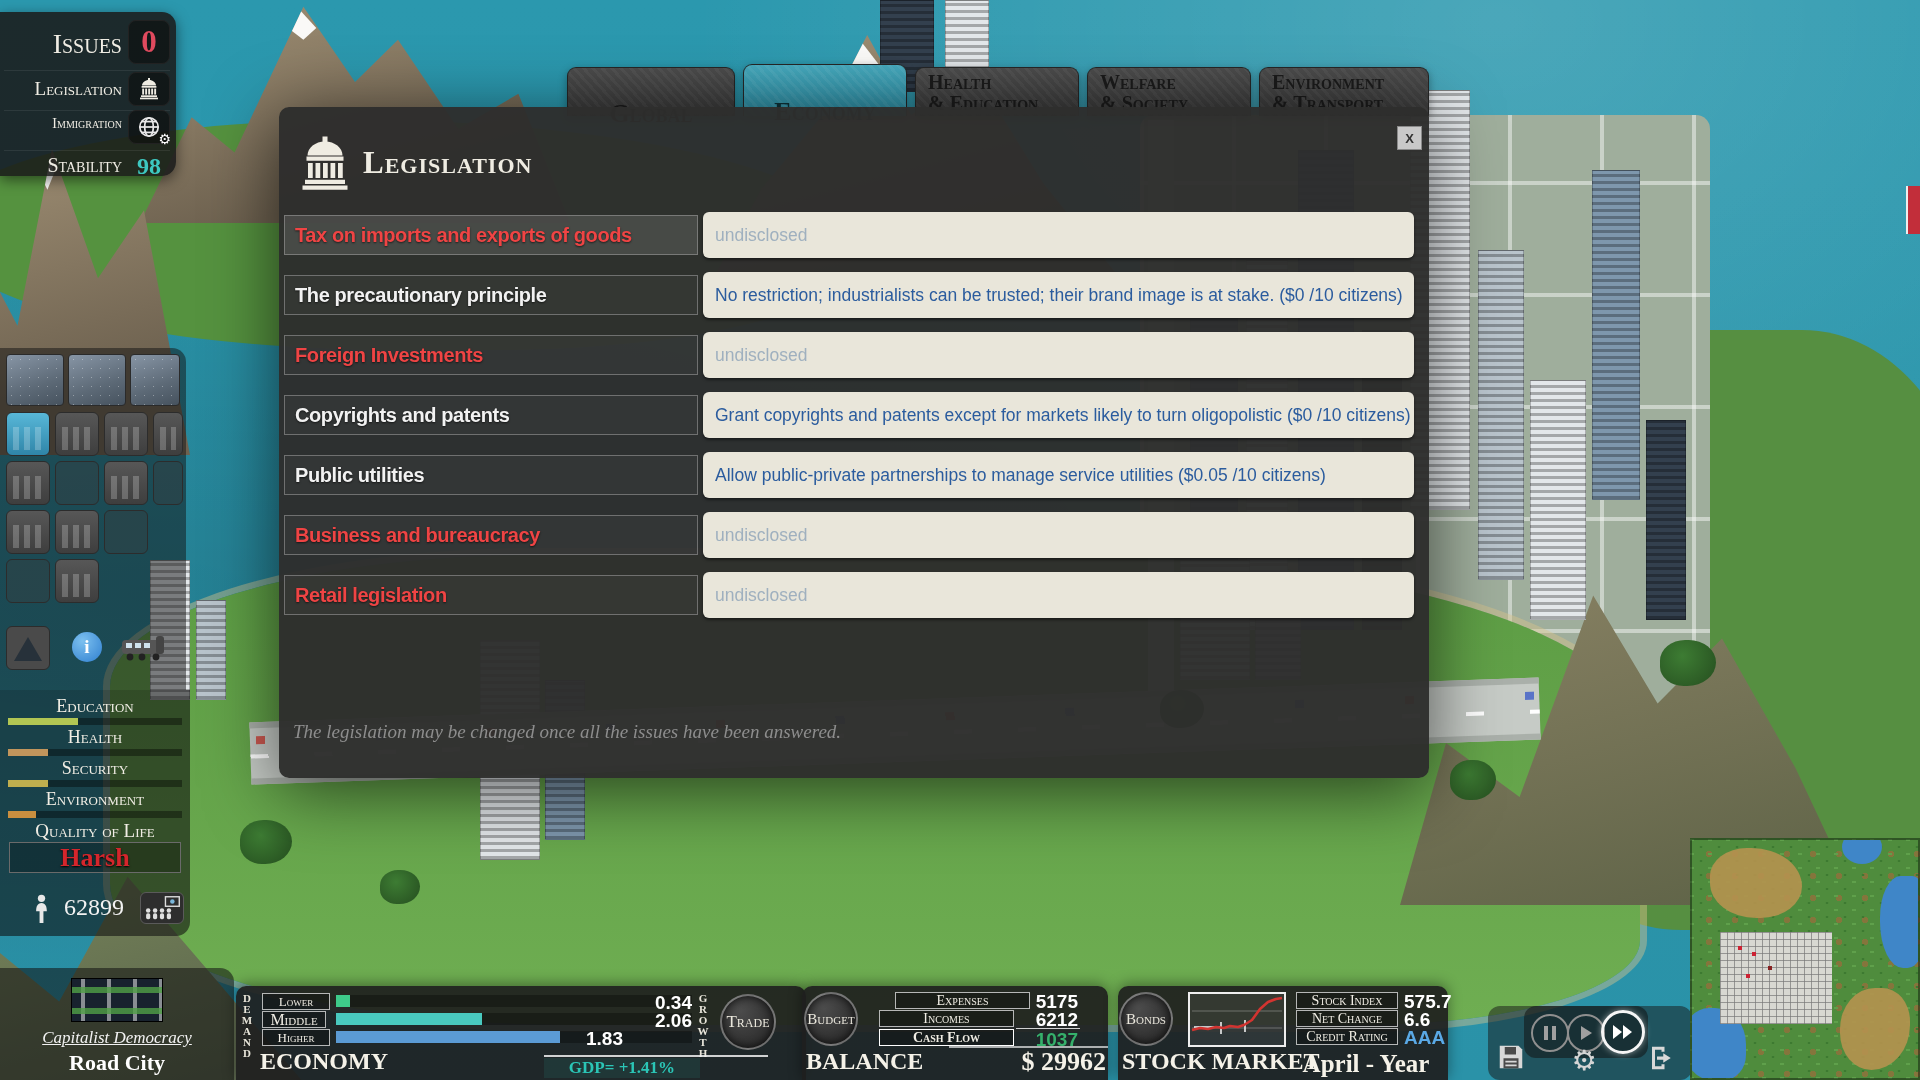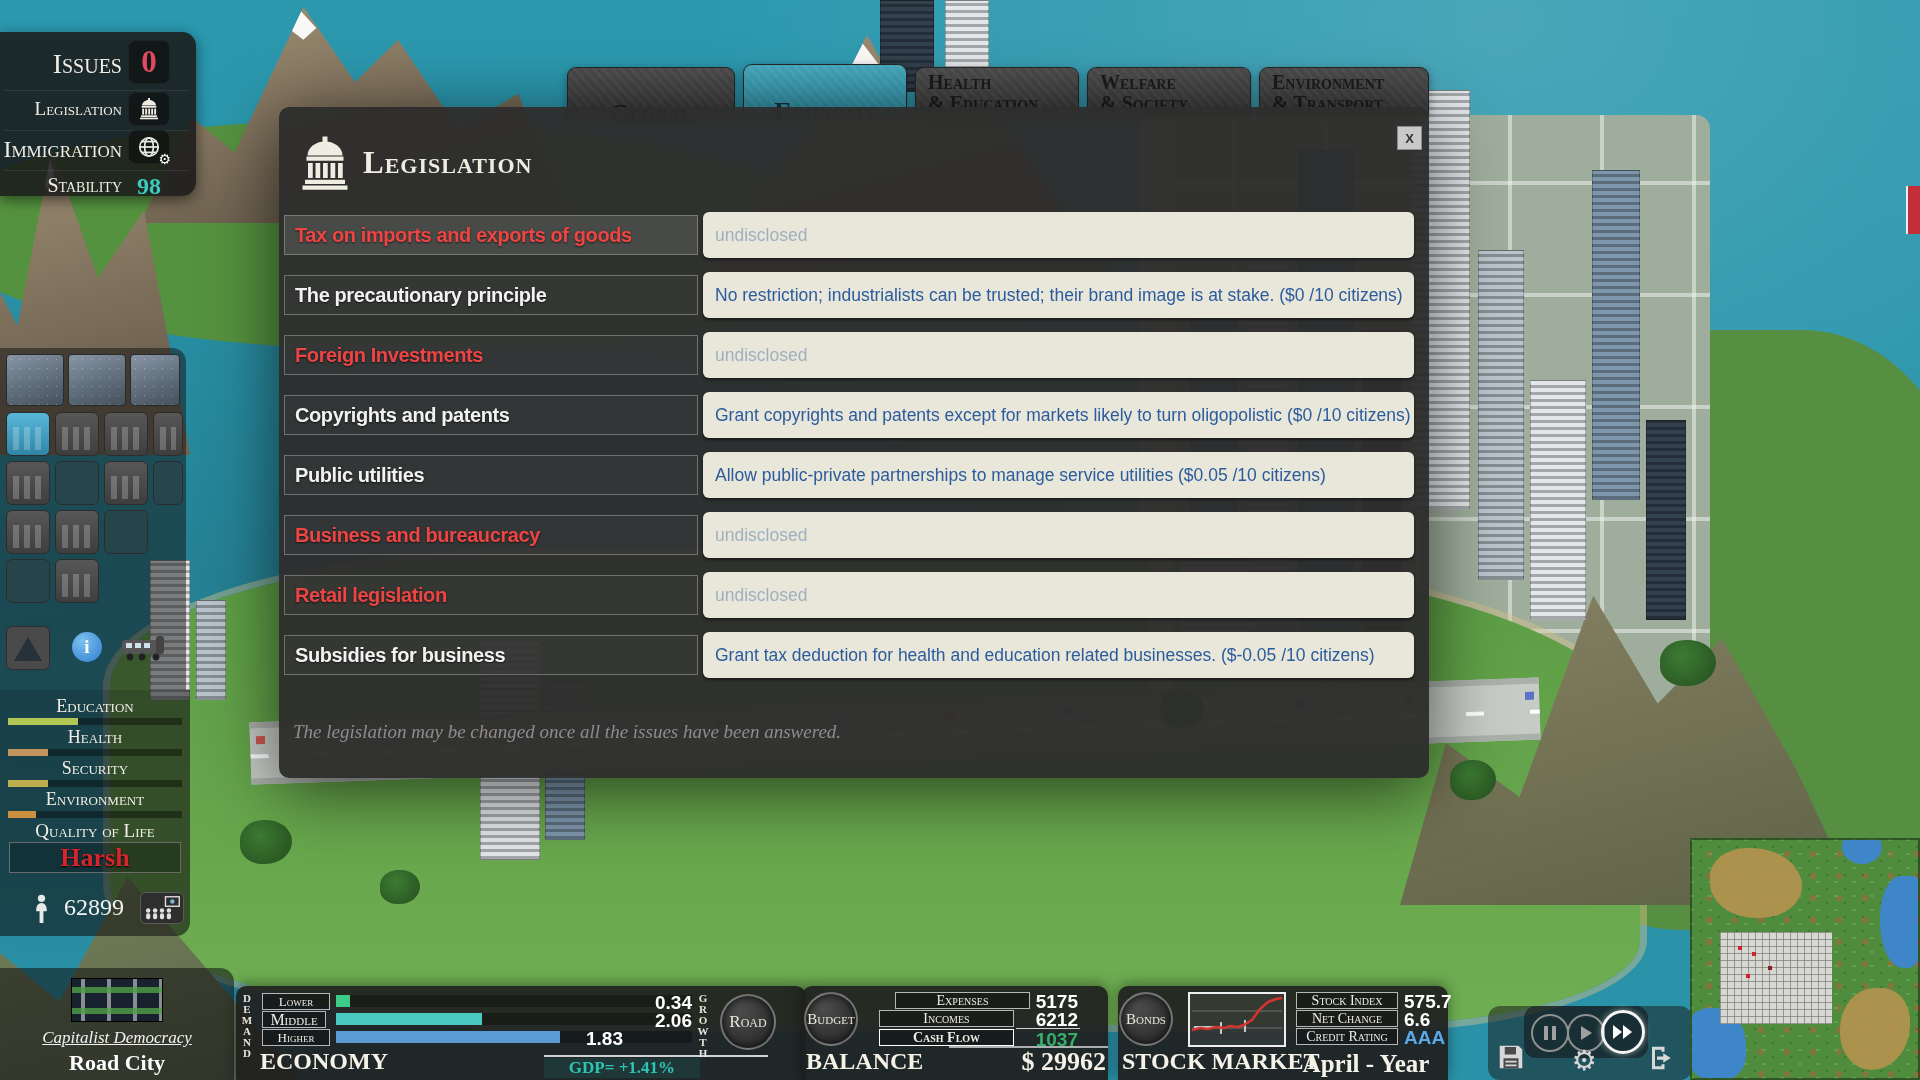--- a/index.html
+++ b/index.html
@@ -52,22 +52,22 @@
   .circle-btn{position:absolute;border-radius:50%;border:2px solid rgba(210,210,210,.4);
       background:radial-gradient(circle at 35% 28%,#4c4c4c,#242424);
       box-shadow:inset 0 0 10px rgba(0,0,0,.8);display:flex;align-items:center;justify-content:center;
       color:#eae7dc;font-variant:small-caps;font-family:"Liberation Serif",serif;cursor:pointer;}
   .lblbox{position:absolute;border:1px solid rgba(235,235,235,.75);background:rgba(0,0,0,.28);
       color:#f0ede4;font-variant:small-caps;font-family:"Liberation Serif",serif;
       display:flex;align-items:center;justify-content:center;}
   .num{position:absolute;font-weight:bold;color:#fff;font-size:19px;}
 
   
-  #issues-panel{position:absolute;left:0;top:12px;width:196px;height:164px;border-radius:0 14px 14px 0;
-      background:rgba(26,26,26,.88);box-shadow:0 4px 14px rgba(0,0,0,.5);margin-top:20px;}
+  #issues-panel{position:absolute;left:0;top:12px;width:176px;height:164px;border-radius:0 14px 14px 0;
+      background:rgba(26,26,26,.88);box-shadow:0 4px 14px rgba(0,0,0,.5);}
   .ip-label{position:absolute;left:0;width:122px;text-align:right;color:#f0ede4;
       font-variant:small-caps;font-family:"Liberation Serif",serif;}
   .ip-ico{position:absolute;left:128px;width:42px;border-radius:8px;background:rgba(10,10,10,.55);
       border:1px solid #222;display:flex;align-items:center;justify-content:center;}
   .ip-sep{position:absolute;left:4px;right:6px;height:1px;background:rgba(255,255,255,.08);}
 
   
   .tab{position:absolute;top:67px;height:49px;border-radius:9px 9px 0 0;
        background:linear-gradient(#4c4c4c,#383838);border:1px solid #262626;border-bottom:none;
        background-image:repeating-linear-gradient(48deg,rgba(255,255,255,.04) 0 3px,transparent 3px 7px),
@@ -273,21 +273,21 @@
           <rect x="5.2" y="11.6" width="1.9" height="6"></rect>
           <rect x="8.2" y="11.6" width="1.9" height="6"></rect>
           <rect x="11.2" y="11.6" width="1.9" height="6"></rect>
           <rect x="14.2" y="11.6" width="1.9" height="6"></rect>
           <rect x="17.2" y="11.6" width="1.9" height="6"></rect>
           <rect x="4" y="18.3" width="16" height="1.7"></rect>
           <rect x="3" y="20.6" width="18" height="1.7"></rect>
         </svg>
     </div>
     <div class="ip-sep" style="top:98px" data-name="divider"></div>
-    <div class="ip-label" style="top:104px;font-size:24px;height:26px" data-name="menu-item-immigration">Immigration</div>
+    <div class="ip-label" style="top:104px;font-size:14px;height:26px" data-name="menu-item-immigration">Immigration</div>
     <div class="ip-ico" style="top:98px;height:34px;position:absolute" data-name="globe-gear-icon">
       <svg width="26" height="26" viewBox="0 0 24 24" fill="none" stroke="#e8e8e8" stroke-width="1.6">
           <circle cx="12" cy="12" r="8.5"></circle>
           <ellipse cx="12" cy="12" rx="4" ry="8.5"></ellipse>
           <line x1="3.5" y1="12" x2="20.5" y2="12"></line>
           <line x1="4.6" y1="7" x2="19.4" y2="7"></line>
           <line x1="4.6" y1="17" x2="19.4" y2="17"></line>
         </svg>
       <span class="gear" style="position:absolute;right:-2px;bottom:-4px;font-size:14px;color:#fff" data-name="gear-icon">⚙</span>
     </div>
@@ -334,24 +334,20 @@
       <div class="lab" data-name="policy-label">Public utilities</div>
       <div class="val" data-name="policy-value">Allow public-private partnerships to manage service utilities ($0.05 /10 citizens)</div>
     </div>
     <div class="lrow dim" style="top:405px" data-name="legislation-row">
       <div class="lab" data-name="policy-label">Business and bureaucracy</div>
       <div class="val" data-name="policy-value">undisclosed</div>
     </div>
     <div class="lrow dim" style="top:465px" data-name="legislation-row">
       <div class="lab" data-name="policy-label">Retail legislation</div>
       <div class="val" data-name="policy-value">undisclosed</div>
-    </div>
-    <div class="lrow" style="top:525px" data-name="legislation-row">
-      <div class="lab" data-name="policy-label">Subsidies for business</div>
-      <div class="val" data-name="policy-value">Grant tax deduction for health and education related businesses. ($-0.05 /10 citizens)</div>
     </div>
     <div class="note" data-name="dialog-note">The legislation may be changed once all the issues have been answered.</div>
   </div>
 
   <div id="build" data-name="build-menu">
     <div class="photo" style="left:6px;top:6px" data-name="build-category-photo"></div>
     <div class="photo" style="left:68px;top:6px" data-name="build-category-photo"></div>
     <div class="photo" style="left:130px;top:6px;width:50px" data-name="build-category-photo"></div>
     <div class="btile sel" style="left:6px;top:64px" data-name="build-tile"></div>
     <div class="btile" style="left:55px;top:64px" data-name="build-tile"></div>
@@ -448,21 +444,21 @@
     <div class="d-track" style="top:27px" data-name="demand-bar-middle">
       <div class="st-fill" style="background: rgb(73, 201, 191); width: 41%;" data-name="demand-bar-fill"></div>
     </div>
     <div class="num" style="left:350px;top:24px;width:106px;text-align:right" data-name="demand-value-middle">2.06</div>
     <div class="lblbox" style="left:26px;top:43px;width:68px;height:17px;font-size:13px" data-name="demand-label-higher">Higher</div>
     <div class="d-track" style="top:45px" data-name="demand-bar-higher">
       <div class="st-fill" style="background: rgb(91, 155, 213); width: 63%;" data-name="demand-bar-fill"></div>
     </div>
     <div class="num" style="left:350px;top:42px;width:106px;text-align:left" data-name="demand-value-higher">1.83</div>
     <div class="vlabel" style="left:460px;top:6px;height:68px" data-name="growth-axis-label">GROWTH</div>
-    <div class="circle-btn" style="left:484px;top:8px;width:56px;height:56px;font-size:17px" data-name="trade-button">Road</div>
+    <div class="circle-btn" style="left:484px;top:8px;width:56px;height:56px;font-size:17px" data-name="trade-button">Trade</div>
     <div class="wline" style="left:308px;top:69px;width:224px" data-name="divider"></div>
     <div class="title-big" style="left:24px;top:62px" data-name="economy-title">ECONOMY</div>
     <div id="gdp" data-name="gdp-indicator">GDP= +1.41%</div>
   </div>
 
   <div id="budget" class="bbox" data-name="budget-panel">
     <div class="circle-btn" style="left:2px;top:6px;width:54px;height:54px;font-size:15px" data-name="budget-button">Budget</div>
     <div class="lblbox" style="left:93px;top:6px;width:135px;height:17px;font-size:14px" data-name="expenses-label">Expenses</div>
     <div class="num" style="left:216px;top:5px;width:60px;text-align:right" data-name="expenses-value">5175</div>
     <div class="lblbox" style="left:77px;top:24px;width:135px;height:17px;font-size:14px" data-name="incomes-label">Incomes</div>

